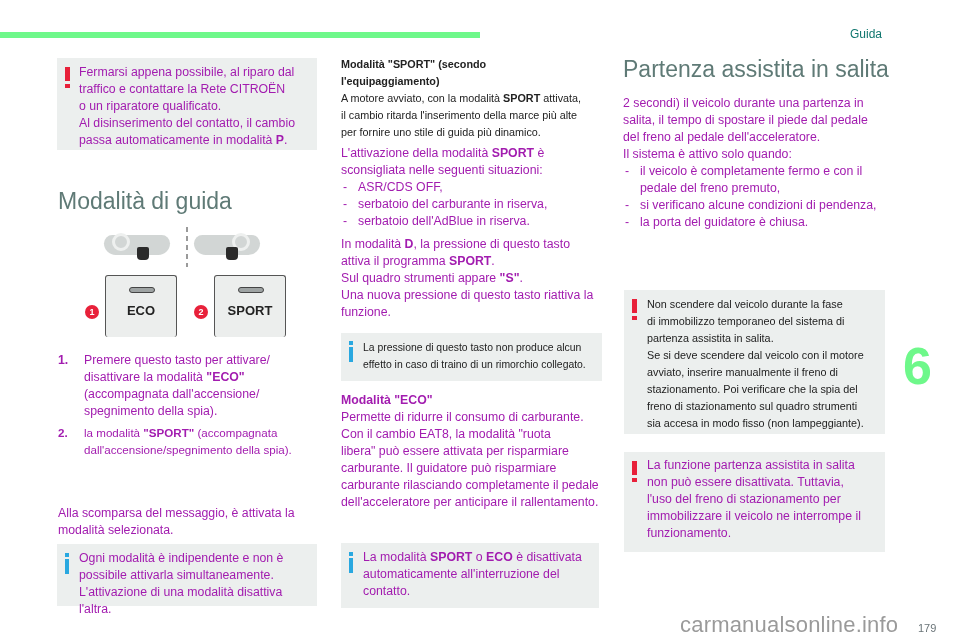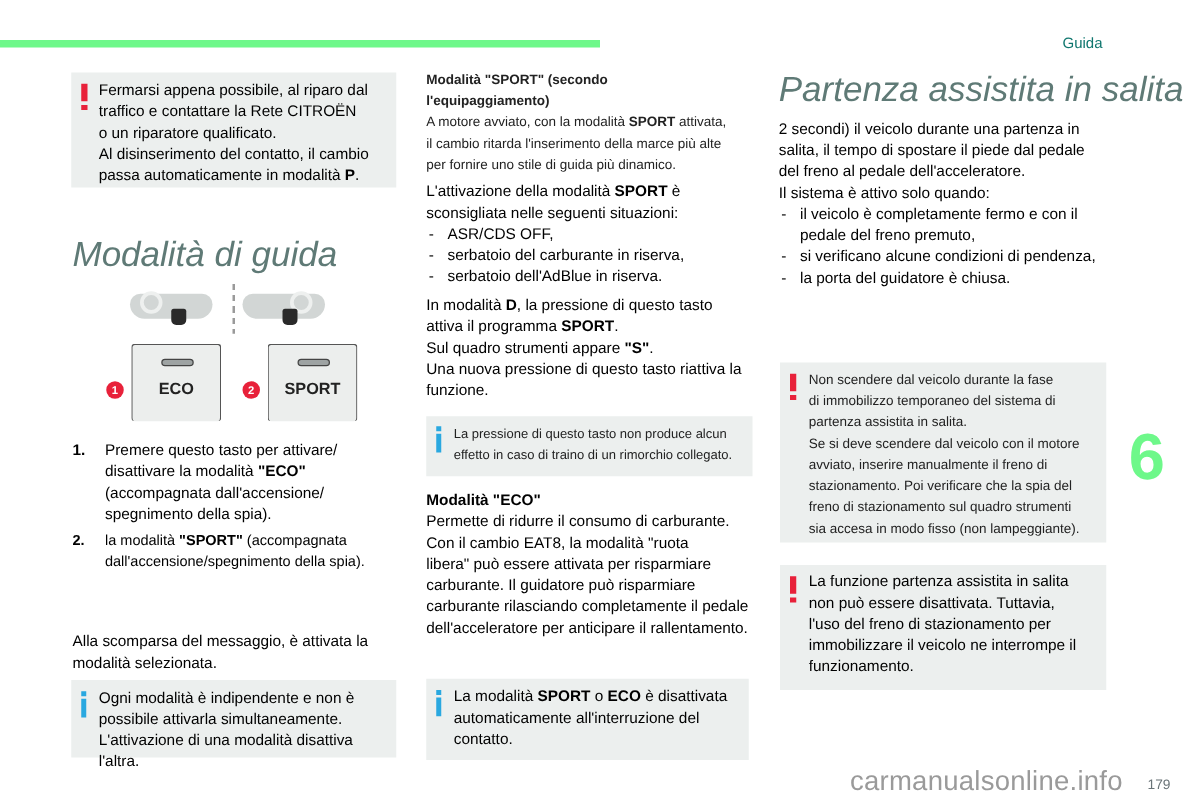--- a/index.html
+++ b/index.html
@@ -13,25 +13,25 @@
     .page-number { position: absolute; left: 918px; top: 622px; font-size: 11px; color: #6a7478; }
     .watermark { position: absolute; left: 680px; top: 612px; font-size: 22px; color: #9a9a9a; letter-spacing: 0.2px; }
 
     .box { position: absolute; background: #ecefee; }
     .box .mark { position: absolute; }
     .warn-mark { left: 8px; width: 5px; height: 14px; background: #e8213a; }
     .warn-mark::after { content: ""; position: absolute; left: 0; top: 17px; width: 5px; height: 4px; background: #e8213a; }
     .info-mark { left: 8px; width: 4px; height: 15px; background: #29a8e0; }
     .info-mark::before { content: ""; position: absolute; left: 0; top: -6px; width: 4px; height: 4px; background: #29a8e0; }
 
-    .txt { font-size: 12.3px; line-height: 17px; color: #000000; }
+    .txt { font-size: 12.3px; line-height: 17px; color: #a21caf; }
     .txt-sm { font-size: 10.8px; line-height: 17px; color: #222; }
     .b { font-weight: bold; }
 
-    .h1 { position: absolute; font-size: 28px; color: #5f7a76; font-weight: normal; font-style: italic; }
+    .h1 { position: absolute; font-size: 23px; color: #5f7a76; font-weight: normal; }
 
     .para { position: absolute; }
     .dash-list { list-style: none; }
     .dash-list li { position: relative; padding-left: 17px; }
     .dash-list li::before { content: "-"; position: absolute; left: 2px; }
 
     .num-list { position: absolute; }
     .num-item { position: relative; padding-left: 26px; }
     .num-item .n { position: absolute; left: 0; top: 0; font-weight: bold; }
 

